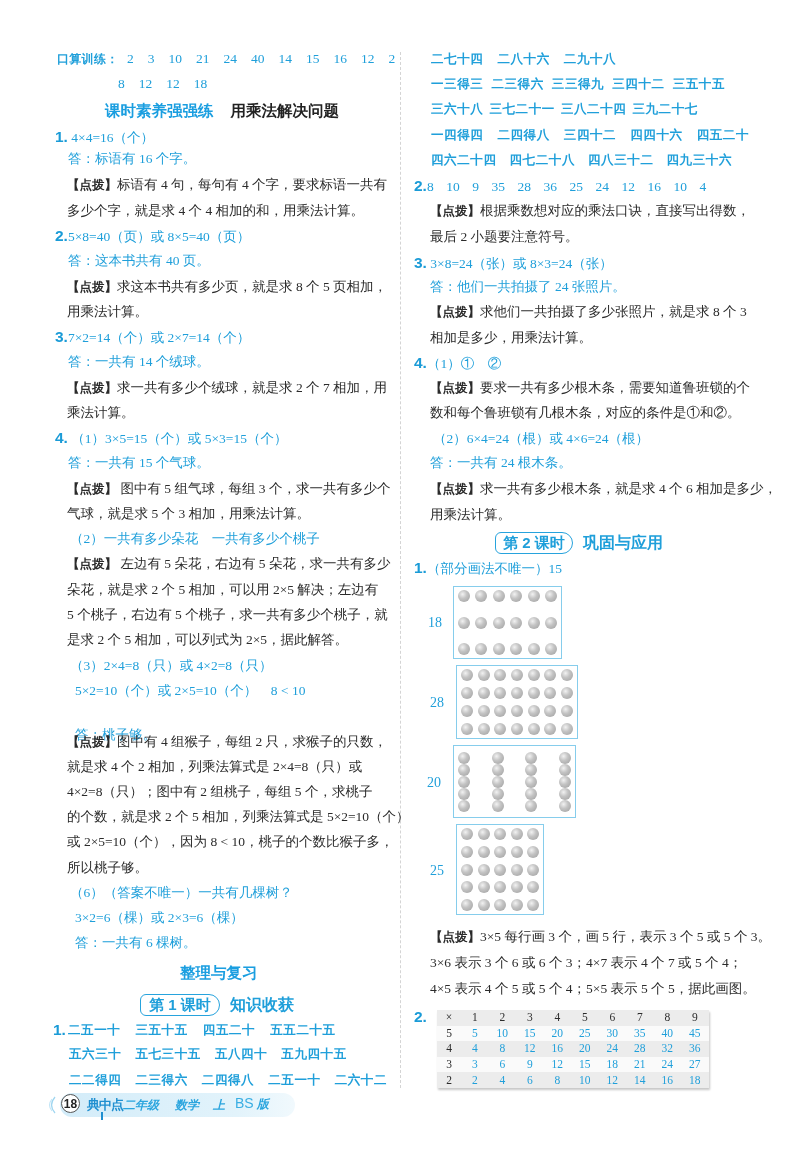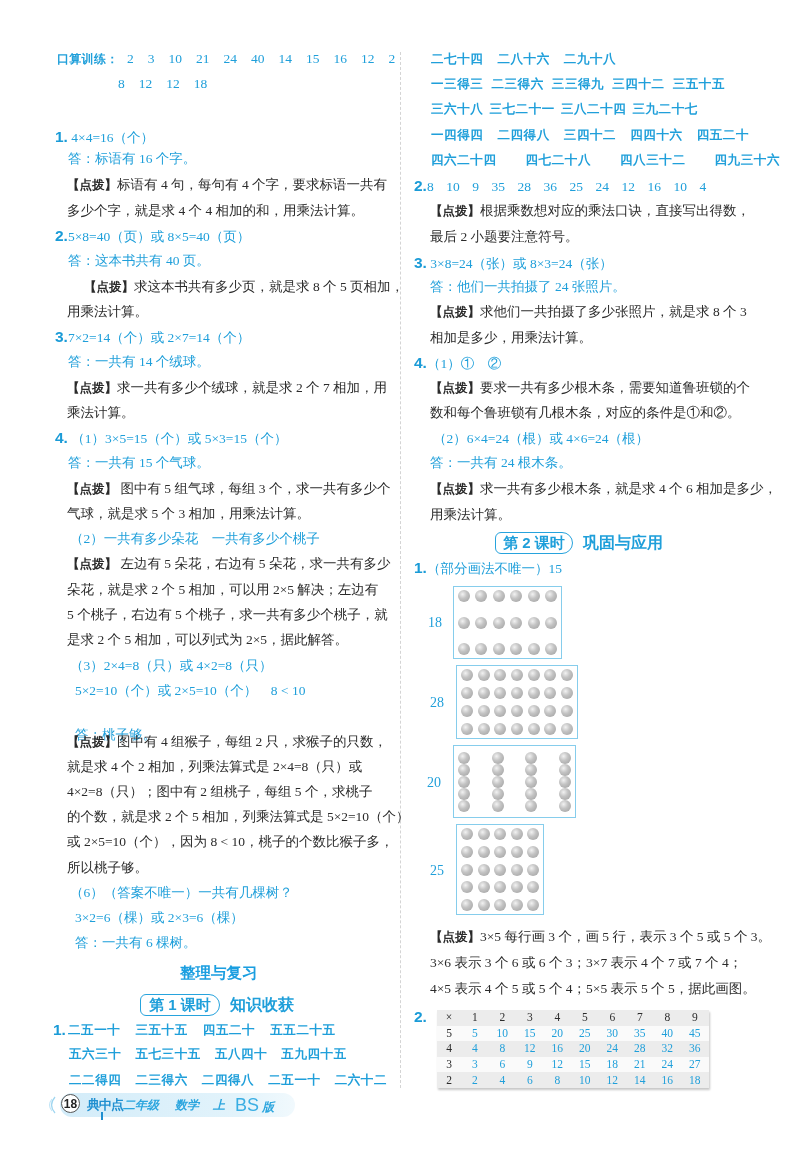--- a/index.html
+++ b/index.html
@@ -37,21 +37,21 @@
   .mt tr.w{background:#fafafa;}
   .footer{position:absolute;left:60px;top:1093px;width:235px;height:24px;border-radius:12px;
           background:linear-gradient(90deg,#d3ecf9 0%,#e2f3fb 75%,#f1f9fd 100%);}
   .swoosh{position:absolute;left:46px;top:1096px;width:12px;height:18px;}
   .pg-circle{position:absolute;left:61px;top:1094px;width:19px;height:19px;border-radius:50%;
              border:1.5px solid #555;background:#fff;box-sizing:border-box;font-family:"Liberation Sans",sans-serif;
              font-size:12px;font-weight:bold;color:#222;display:flex;align-items:center;justify-content:center;}
   .f-logo{position:absolute;left:87px;top:1096px;font-family:"Liberation Sans",sans-serif;font-weight:bold;font-size:13px;color:#1f8fd0;letter-spacing:-1px;}
   .f-logo-stem{position:absolute;left:101px;top:1112px;width:2px;height:8px;background:#1f8fd0;}
   .f-txt{position:absolute;top:1097px;font-family:"Liberation Sans",sans-serif;font-style:italic;font-weight:bold;font-size:12px;color:#2ba5de;white-space:nowrap;}
-  .f-bs{font-weight:normal;font-style:normal;font-size:18px;color:#3aaee3;}
+  .f-bs{font-weight:normal;font-style:normal;font-size:14px;color:#3aaee3;}
 </style>
 </head>
 <body>
 
 <div class="page">
 
   <div class="divider"></div>
 
   <div class="ln" style="top:50px;left:57px;">
     <span class="oral-label">口算训练：</span>
@@ -69,36 +69,39 @@
       <span>2</span>
     </span>
   </div>
   <div class="ln vals blue" style="top:75px;left:118px;">
     <span>8</span>
     <span>12</span>
     <span>12</span>
     <span>18</span>
   </div>
 
+  <div class="h-title" style="top:101px;left:105px;">
+    <span class="h-blue">课时素养强强练</span><span class="h-dark">用乘法解决问题</span>
+  </div>
 
   <div class="ln" style="top:128px;left:55px;">
     <span class="num">1.</span>
     <span class="blue">4×4=16（个）</span>
   </div>
   <div class="ln blue" style="top:150px;left:68px;">答：标语有 16 个字。</div>
   <div class="ln" style="top:176px;left:67px;">
     <span class="hint-label">【点拨】</span><span>标语有 4 句，每句有 4 个字，要求标语一共有</span>
   </div>
   <div class="ln" style="top:202px;left:67px;">多少个字，就是求 4 个 4 相加的和，用乘法计算。</div>
 
   <div class="ln" style="top:227px;left:55px;">
     <span class="num">2.</span><span class="blue">5×8=40（页）或 8×5=40（页）</span>
   </div>
   <div class="ln blue" style="top:252px;left:68px;">答：这本书共有 40 页。</div>
-  <div class="ln" style="top:278px;left:84px;">
+  <div class="ln" style="top:278px;left:67px;">
     <span class="hint-label">【点拨】</span><span>求这本书共有多少页，就是求 8 个 5 页相加，</span>
   </div>
   <div class="ln" style="top:303px;left:67px;">用乘法计算。</div>
 
   <div class="ln" style="top:328px;left:55px;">
     <span class="num">3.</span><span class="blue">7×2=14（个）或 2×7=14（个）</span>
   </div>
   <div class="ln blue" style="top:353px;left:68px;">答：一共有 14 个绒球。</div>
   <div class="ln" style="top:379px;left:67px;">
     <span class="hint-label">【点拨】</span><span>求一共有多少个绒球，就是求 2 个 7 相加，用</span>
@@ -198,21 +201,21 @@
     <span>三八二十四</span>
     <span>三九二十七</span>
   </div>
   <div class="ln rh" style="top:126px;left:431px;">
     <span>一四得四</span>
     <span>二四得八</span>
     <span>三四十二</span>
     <span>四四十六</span>
     <span>四五二十</span>
   </div>
-  <div class="ln rh" style="top:151px;left:431px;gap:29px;">
+  <div class="ln rh" style="top:151px;left:431px;gap:13px;">
     <span>四六二十四</span>
     <span>四七二十八</span>
     <span>四八三十二</span>
     <span>四九三十六</span>
   </div>
 
   <div class="ln" style="top:177px;left:414px;">
     <span class="num">2.</span><span class="vals tight blue">
       <span>8</span>
       <span>10</span>
@@ -367,21 +370,21 @@
       <span class="dot"></span>
       <span class="dot"></span>
       <span class="dot"></span>
       <span class="dot"></span>
       <span class="dot"></span>
     </div>
 
   <div class="ln" style="top:928px;left:430px;">
     <span class="hint-label">【点拨】</span><span>3×5 每行画 3 个，画 5 行，表示 3 个 5 或 5 个 3。</span>
   </div>
-  <div class="ln" style="top:954px;left:430px;">3×6 表示 3 个 6 或 6 个 3；3×7 表示 4 个 7 或 7 个 4；</div>
+  <div class="ln" style="top:954px;left:430px;">3×6 表示 3 个 6 或 6 个 3；4×7 表示 4 个 7 或 5 个 4；</div>
   <div class="ln" style="top:980px;left:430px;">4×5 表示 4 个 5 或 5 个 4；5×5 表示 5 个 5，据此画图。</div>
 
   <div class="ln num" style="top:1008px;left:414px;">2.</div>
   <table class="mt">
     <tbody>
         <tr class="hdr g">
       <td class="c0">×</td>
       <td class="cv">1</td>
       <td class="cv">2</td>
       <td class="cv">3</td>

